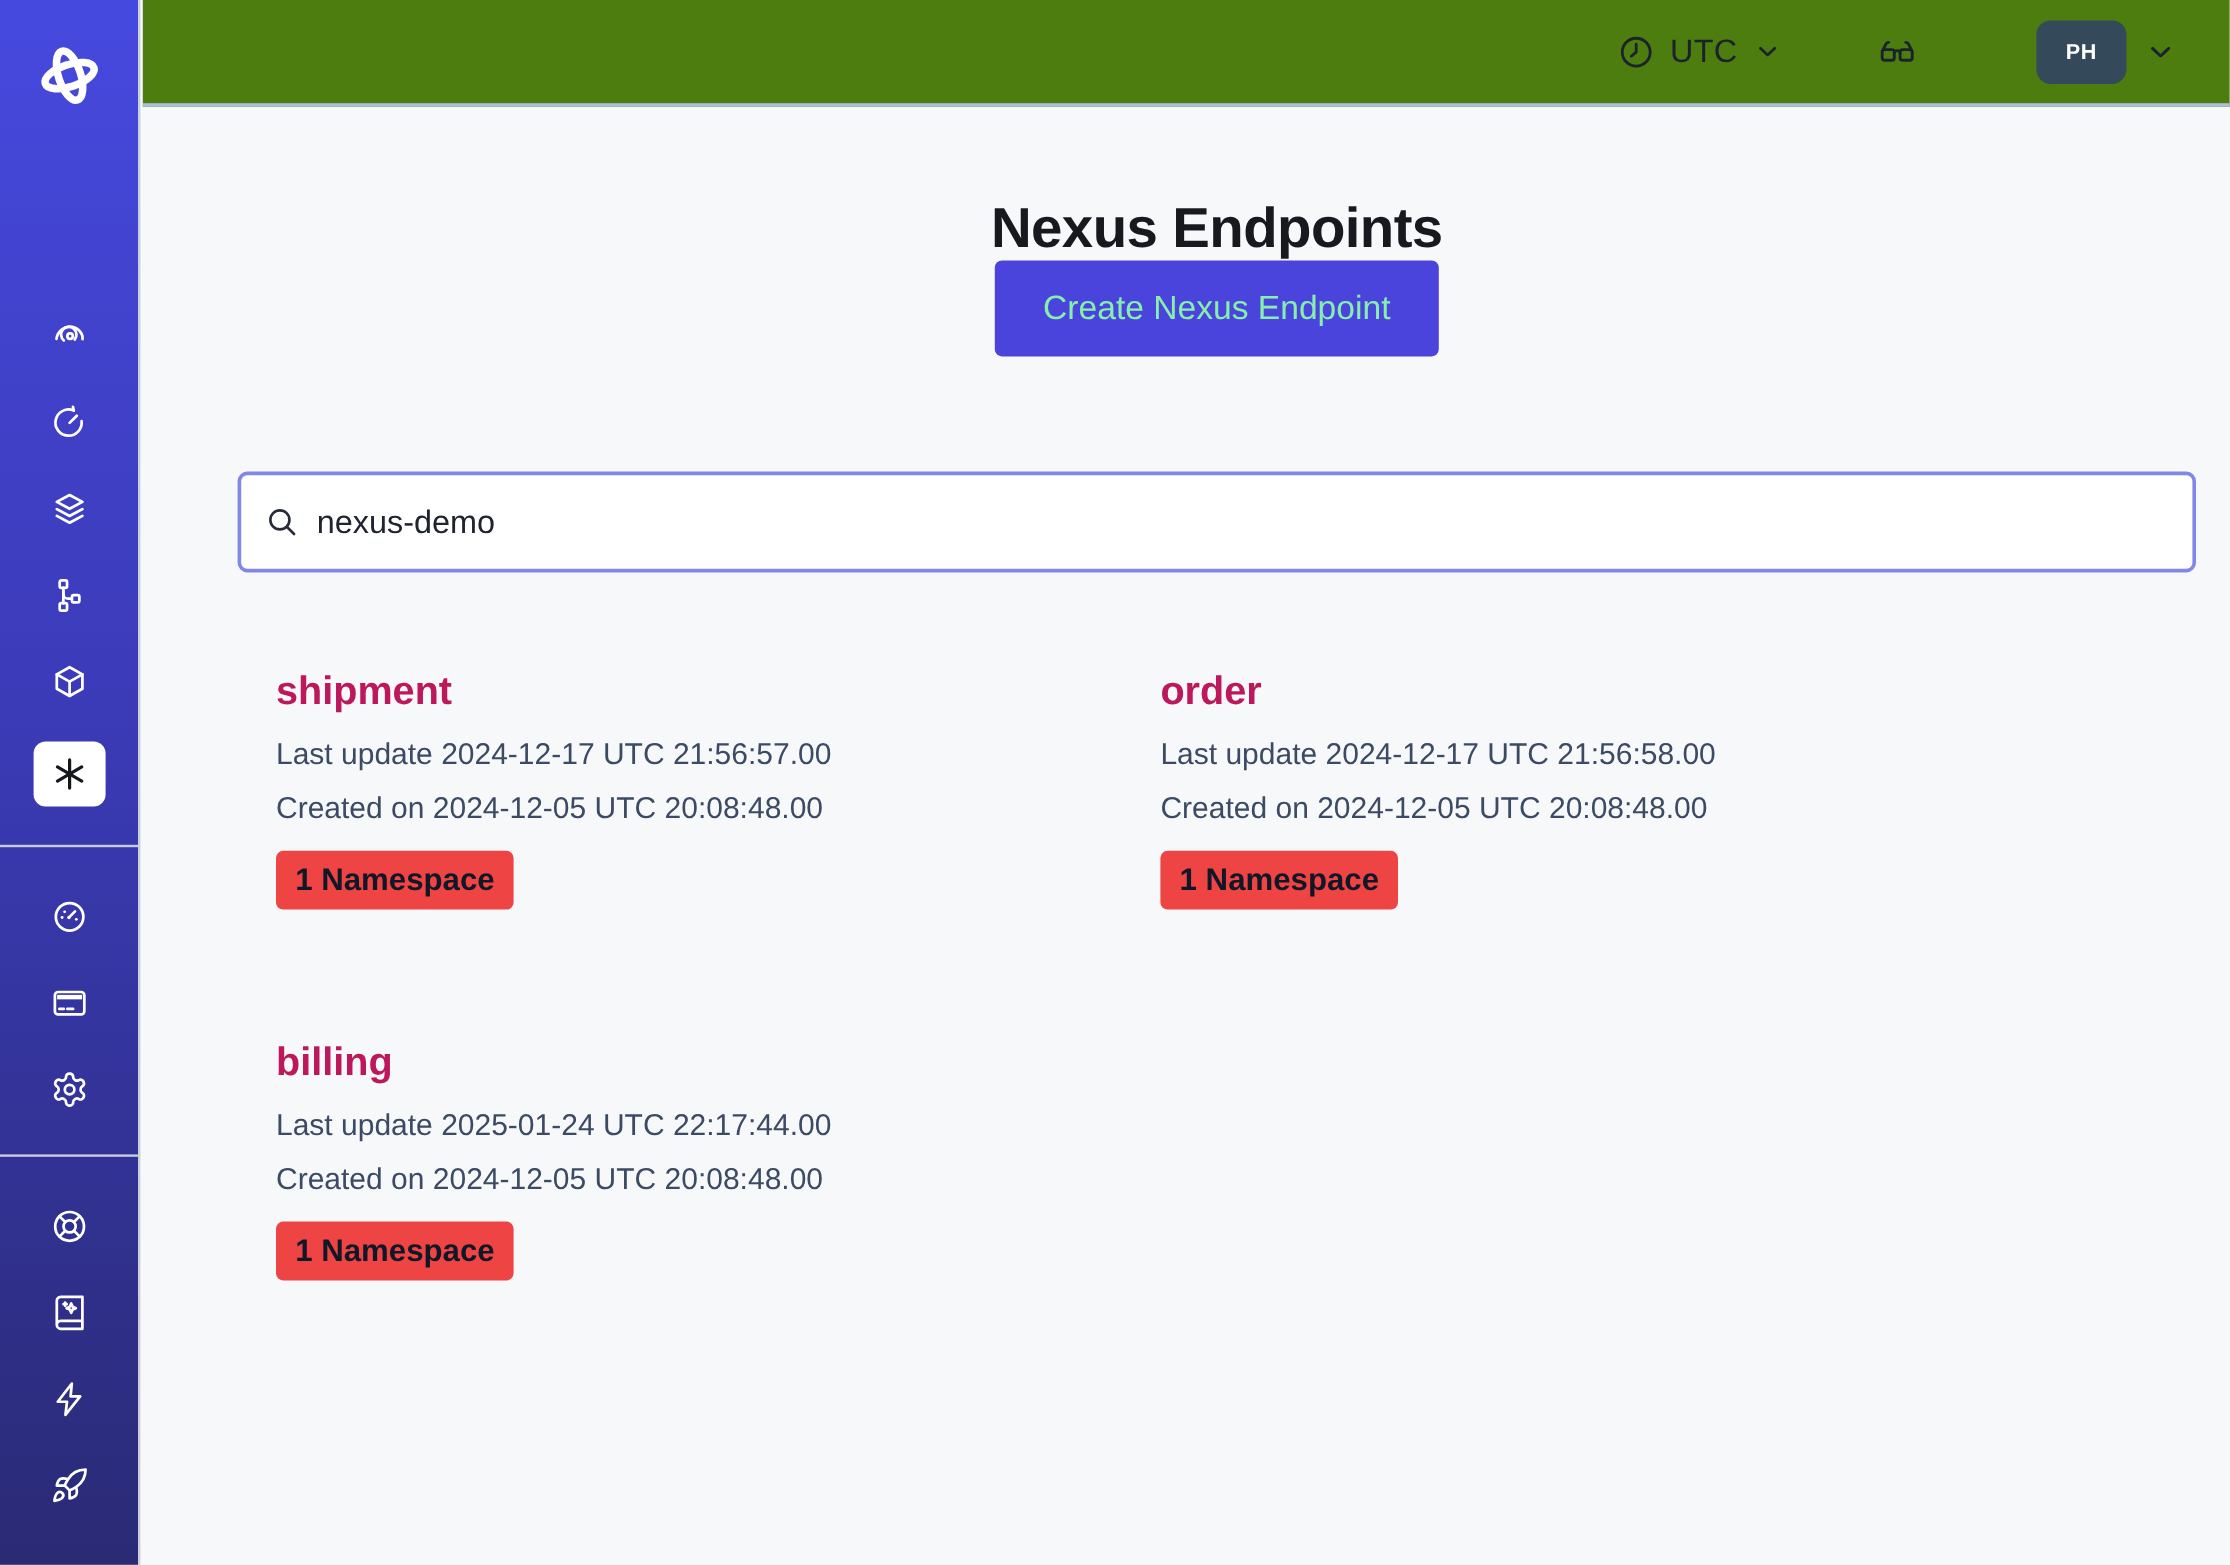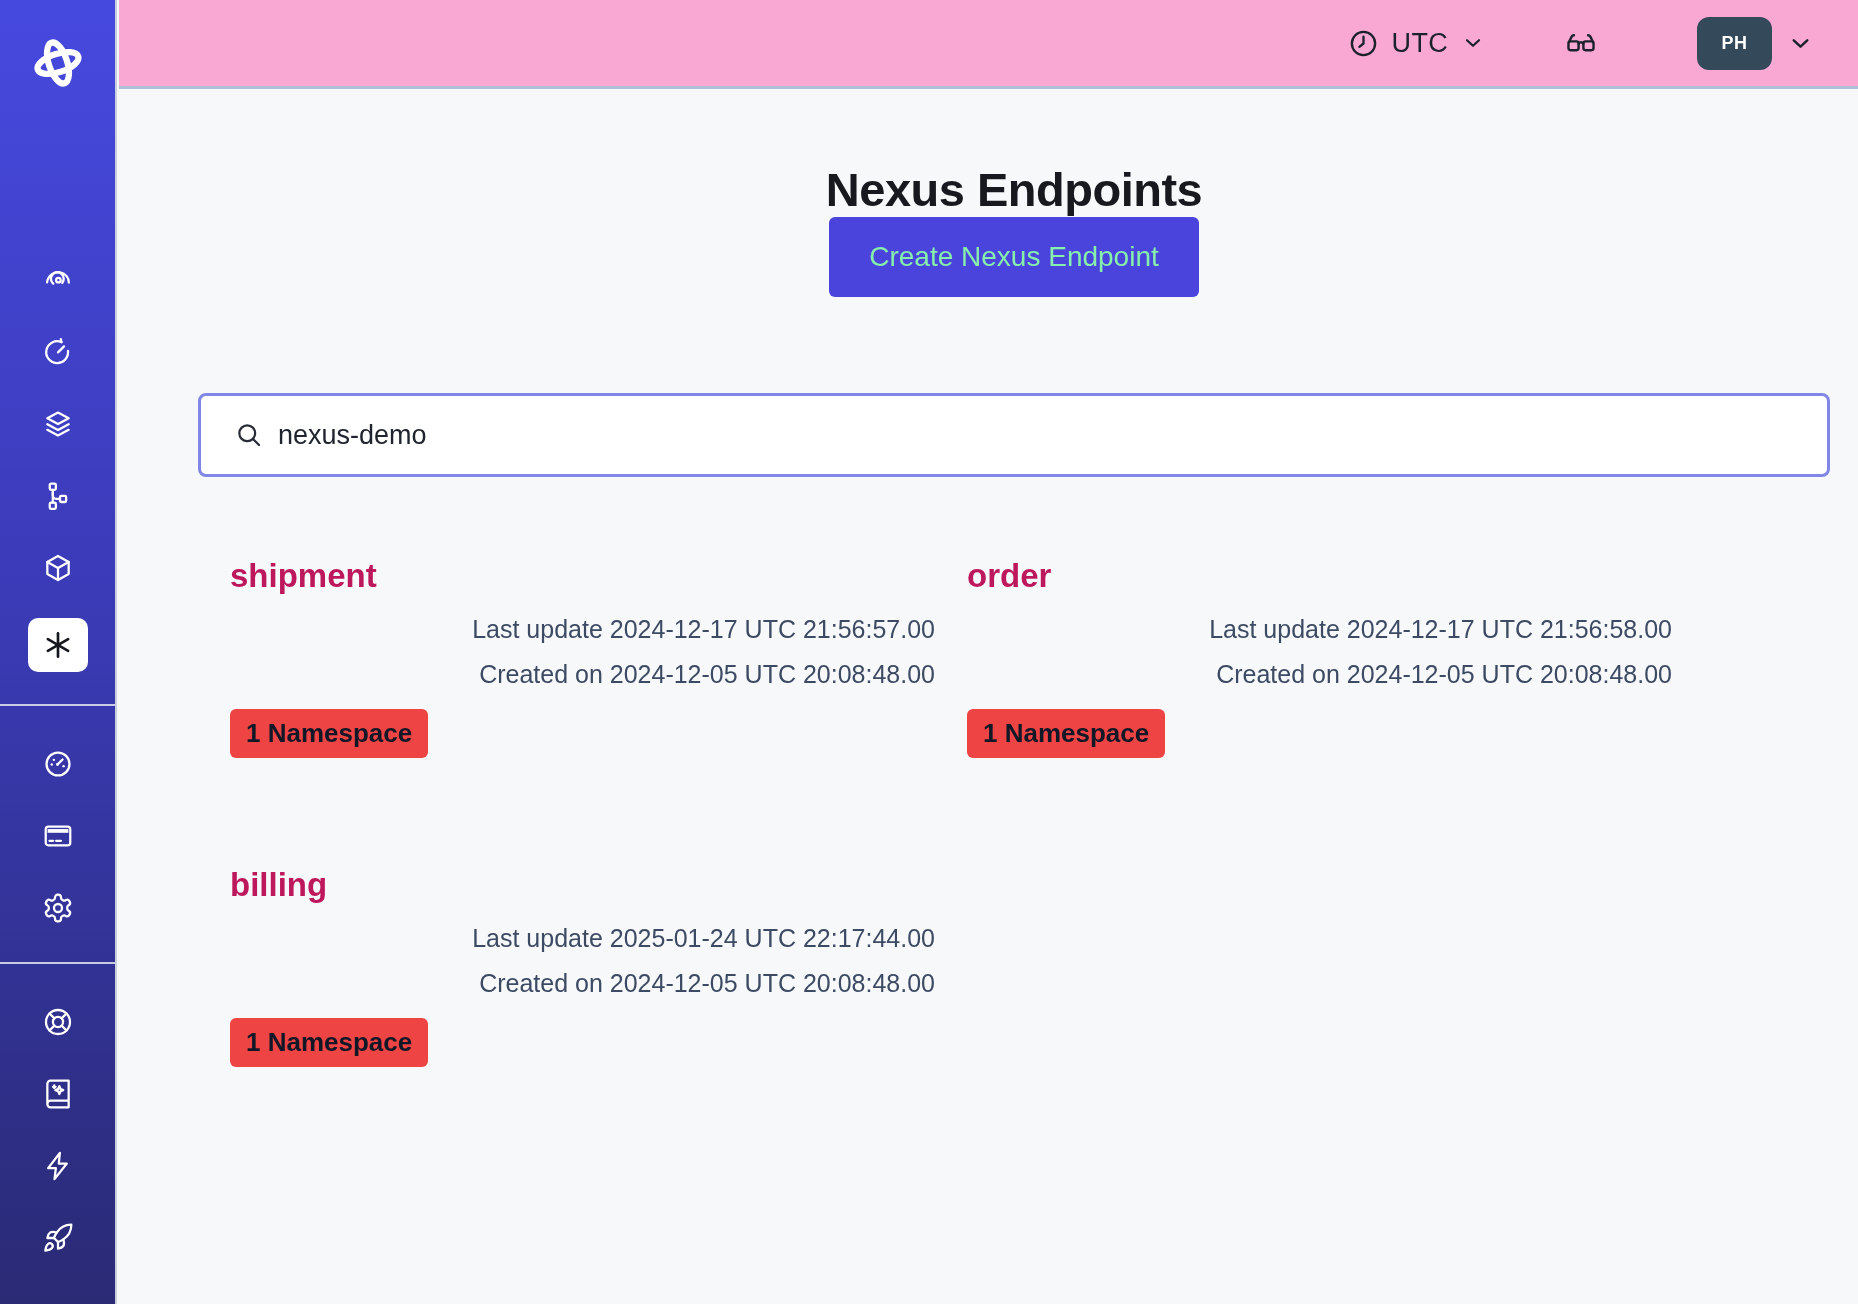--- a/index.html
+++ b/index.html
@@ -15,48 +15,48 @@
   .nav-item { width:60px; height:44px; margin-bottom:28px; display:flex; align-items:center;
     justify-content:center; cursor:pointer; border-radius:10px; }
   .nav-item:last-child { margin-bottom:0; }
   .nav-item.selected { background:#ffffff; width:60px; height:54px; }
   .nav-item svg { display:block; }
   .group-1 { margin-top:162px; }
   .side-divider { width:100%; height:2px; background:rgba(226,230,240,.85); margin:32px 0; }
   .nav-group.after-div { margin-top:4px; }
 
   
-  .header { position:absolute; left:119px; top:0; right:0; height:89px; background:#f9a8d4;
+  .header { position:absolute; left:119px; top:0; right:0; height:89px; background:#4d7c0f;
     border-bottom:3px solid #aebfd6; display:flex; align-items:center; justify-content:flex-end;
     padding-right:44px; z-index:2; }
   .tz-group { display:flex; align-items:center; gap:13px; cursor:pointer; color:#1c222c; }
   .tz-label { font-size:27px; font-weight:500; letter-spacing:.3px; }
   .glasses-btn { margin-left:76px; cursor:pointer; display:flex; align-items:center; }
   .avatar { margin-left:96px; width:75px; height:53px; border-radius:12px; background:#34495a;
     color:#ffffff; font-size:18px; font-weight:600; letter-spacing:.5px;
     display:flex; align-items:center; justify-content:center; cursor:pointer; }
   .avatar-chevron { margin-left:15px; cursor:pointer; display:flex; align-items:center; }
 
   
   .main { position:absolute; left:119px; top:92px; right:0; bottom:0; background:#f7f8fa;
     padding:0 28px 0 79px; overflow:hidden; }
   .title-row { margin-top:70px; display:flex; align-items:center; justify-content:space-between;flex-direction:column; }
   .page-title { font-size:47px; font-weight:700; color:#17191e; letter-spacing:-.5px; }
   .create-btn { height:80px; padding:0 40px; background:#4a44dd; color:#86efac; border:none;
     border-radius:6px; font-size:28px; font-family:inherit; cursor:pointer; font-weight:400; }
 
   .search-box { margin-top:96px; height:84px; background:#ffffff; border:3px solid #8187e6;
-    border-radius:8px; display:flex; align-items:center; padding:0 34px; gap:15px; }
+    border-radius:8px; display:flex; align-items:center; padding:0 20px; gap:15px; }
   .search-box input { flex:1; border:none; outline:none; font-size:27px; color:#20242e;
     font-family:inherit; background:transparent; }
 
   .endpoint-grid { margin-top:80px; display:grid; grid-template-columns:737px 737px; row-gap:108px; }
   .endpoint-card { padding-left:32px; cursor:pointer; }
   .endpoint-name { font-size:33px; font-weight:700; color:#be185d; margin-bottom:20px; }
-  .endpoint-meta { font-size:25px; color:#3c4a63; margin-bottom:16px;text-align:right; }
+  .endpoint-meta { font-size:25px; color:#3c4a63; margin-bottom:16px; }
   .ns-badge { display:inline-block; margin-top:4px; background:#ef4444; color:#101726;
     font-size:26px; font-weight:700; padding:9px 16px; border-radius:6px; }
 
   .icon-stroke { fill:none; stroke:#ffffff; stroke-width:1.7; stroke-linecap:round; stroke-linejoin:round; }
   .icon-dark { fill:none; stroke:#1c222c; stroke-width:1.8; stroke-linecap:round; stroke-linejoin:round; }
 </style>
 </head>
 <body>
 
 <nav class="sidebar">

